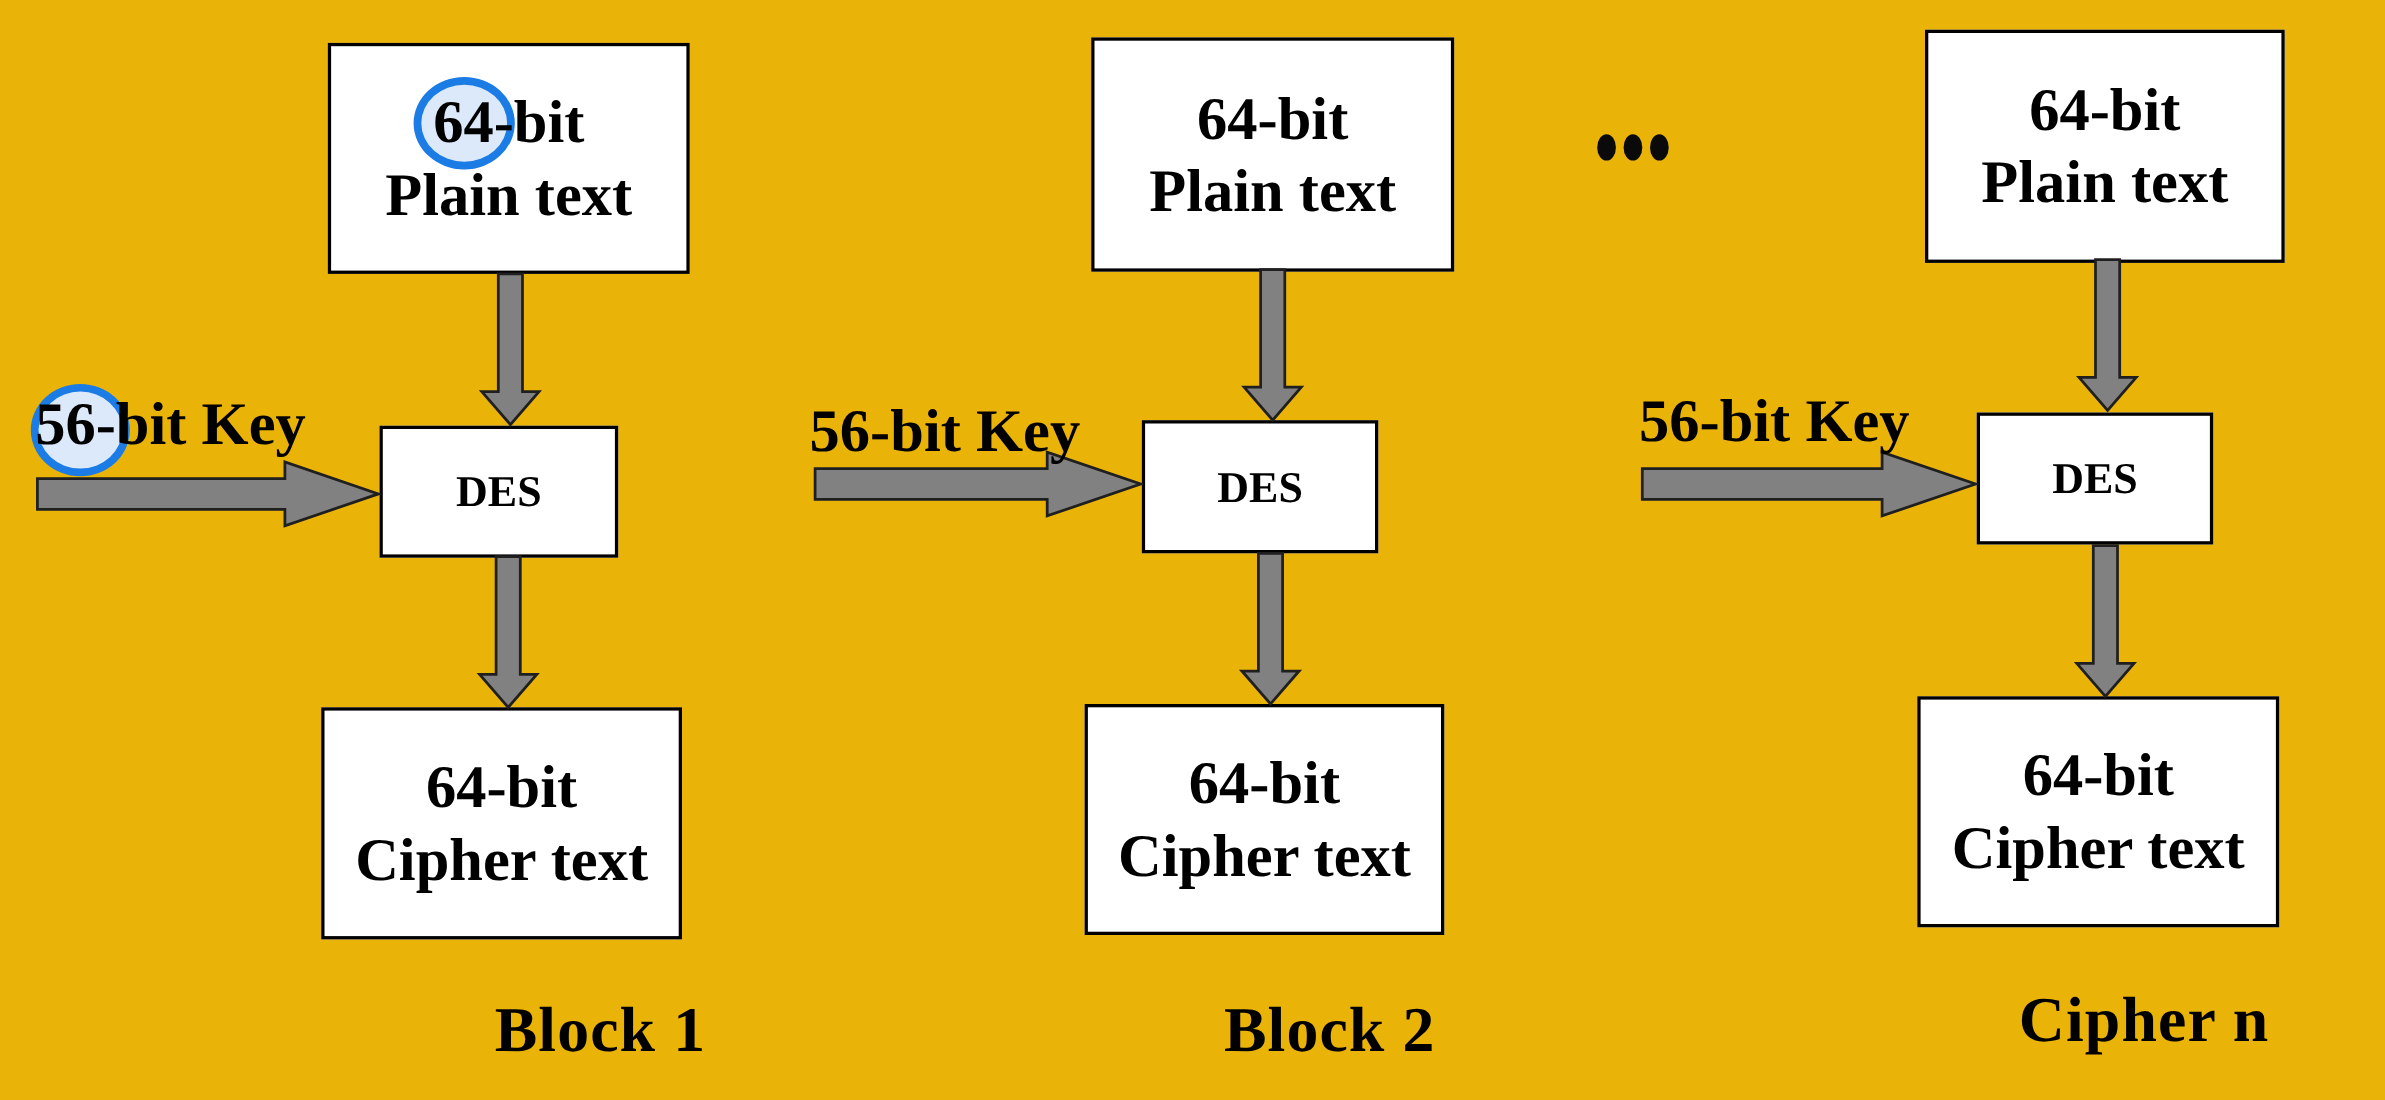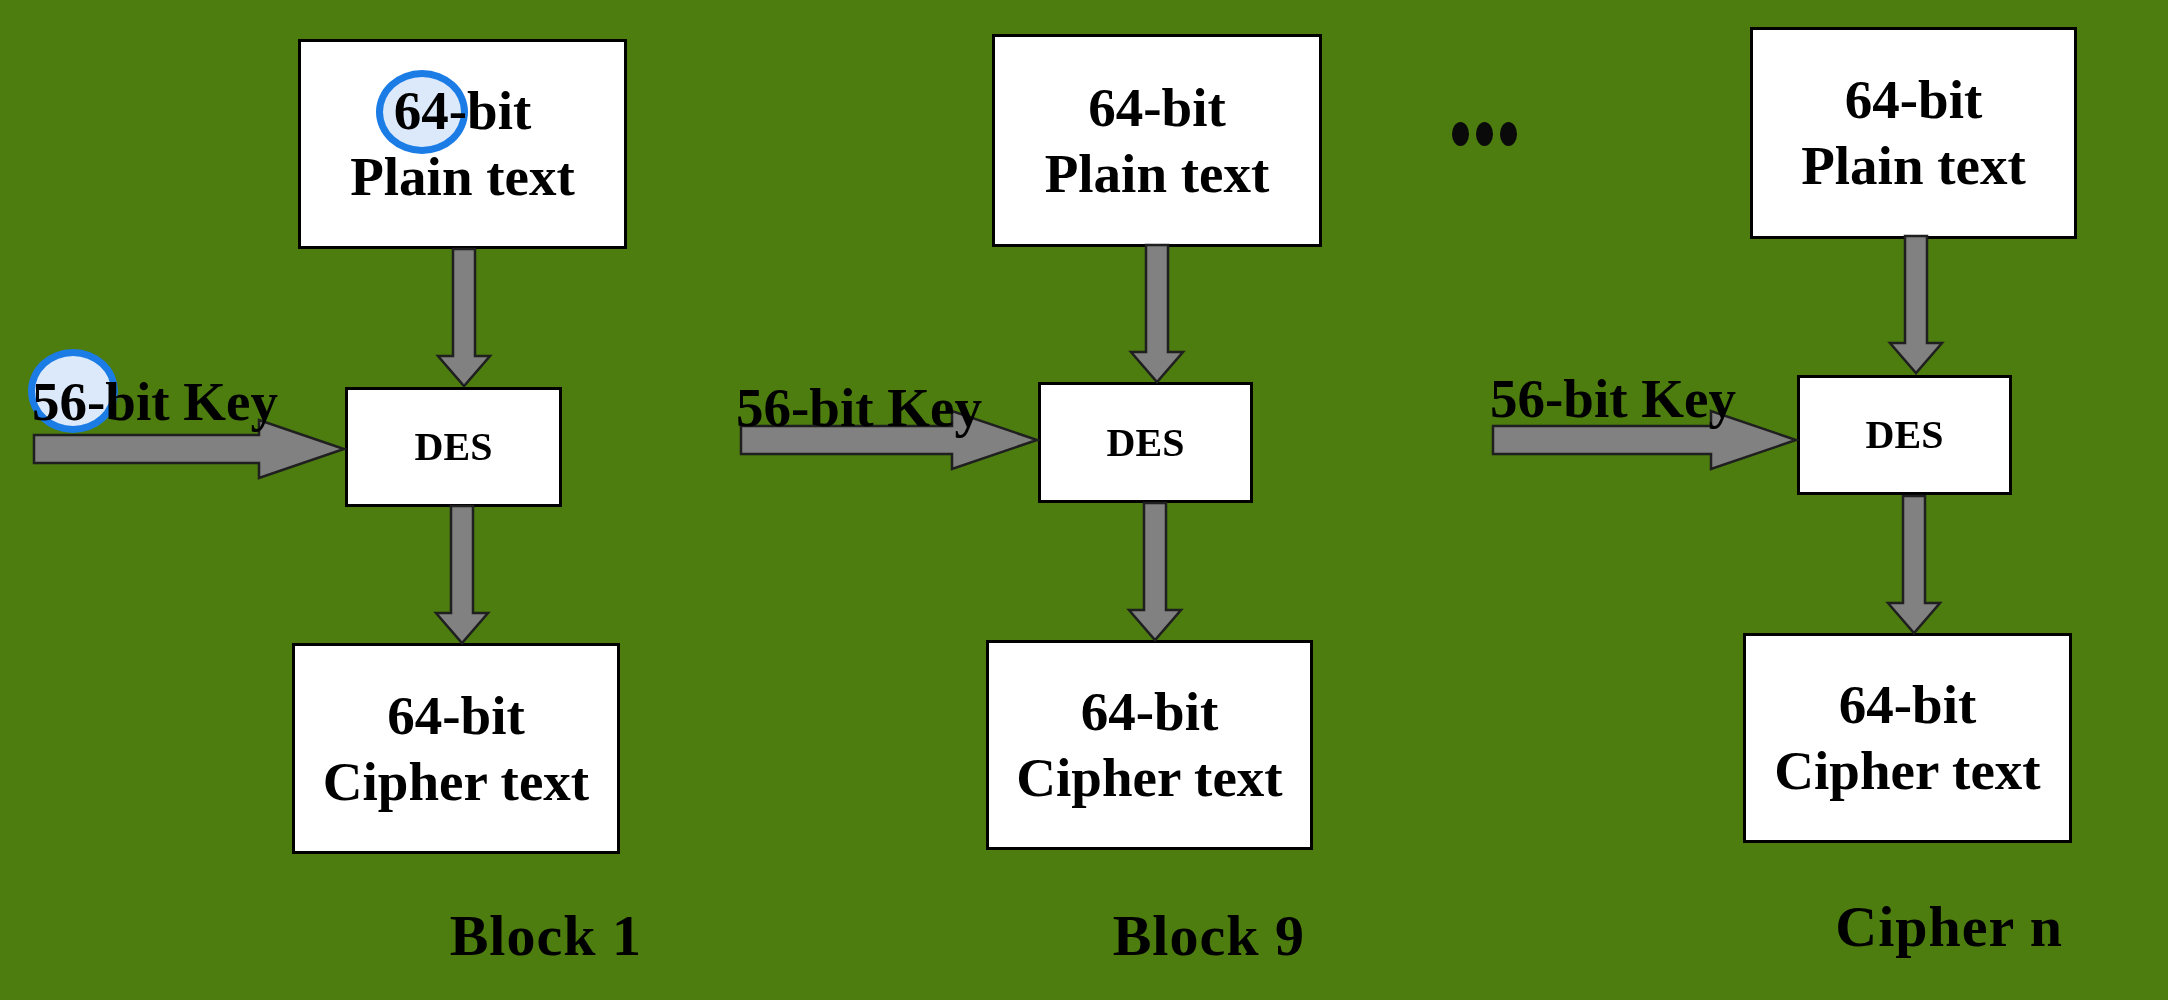--- a/index.html
+++ b/index.html
@@ -1,20 +1,20 @@
 <!DOCTYPE html>
 <html><head>
 <meta charset="utf-8">
 <style>
   html, body { margin: 0; padding: 0; background: #ffffff; }
   .stage {
     position: relative;
     width: 2168px;
     height: 1000px;
-    background: #4d7c0f;
+    background: #eab308;
     font-family: "Liberation Serif", "DejaVu Serif", serif;
     font-weight: bold;
     color: #000000;
     overflow: hidden;
   }
   .box {
     position: absolute;
     box-sizing: border-box;
     background: #ffffff;
     border: 3px solid #000000;
@@ -31,21 +31,20 @@
     line-height: 66px;
     white-space: nowrap;
   }
   .des-line { font-size: 40px; line-height: 60px; position: relative; z-index: 3; }
   .key-label {
     position: absolute;
     z-index: 3;
     font-size: 55px;
     line-height: 58px;
     white-space: nowrap;
-    margin-top: 16px;
   }
   .block-label {
     position: absolute;
     font-size: 58px;
     line-height: 62px;
     letter-spacing: 1px;
     text-align: right;
     white-space: nowrap;
   }
   .arrow-svg { position: absolute; z-index: 1; overflow: visible; display: block; }
@@ -122,21 +121,21 @@
 
     <svg class="arrow-svg" style="left:1127px; top:503px;" width="56" height="138" viewBox="0 0 56 138">
       <polygon class="arrow-shape" points="17,0 39,0 39,107 54,107 28,137 2,107 17,107"></polygon>
     </svg>
 
     <div class="box" style="left:986px; top:640px; width:327px; height:210px;">
       <div class="box-line">64-bit</div>
       <div class="box-line">Cipher text</div>
     </div>
 
-    <div class="block-label" style="left:1005px; top:905px; width:300px;">Block 9</div>
+    <div class="block-label" style="left:1005px; top:905px; width:300px;">Block 2</div>
   </section>
 
   <div class="dots" style="left:1452px; top:122px;">
     <div class="dot"></div>
     <div class="dot"></div>
     <div class="dot"></div>
   </div>
 
   <section>
     <div class="box" style="left:1750px; top:27px; width:327px; height:212px;">

